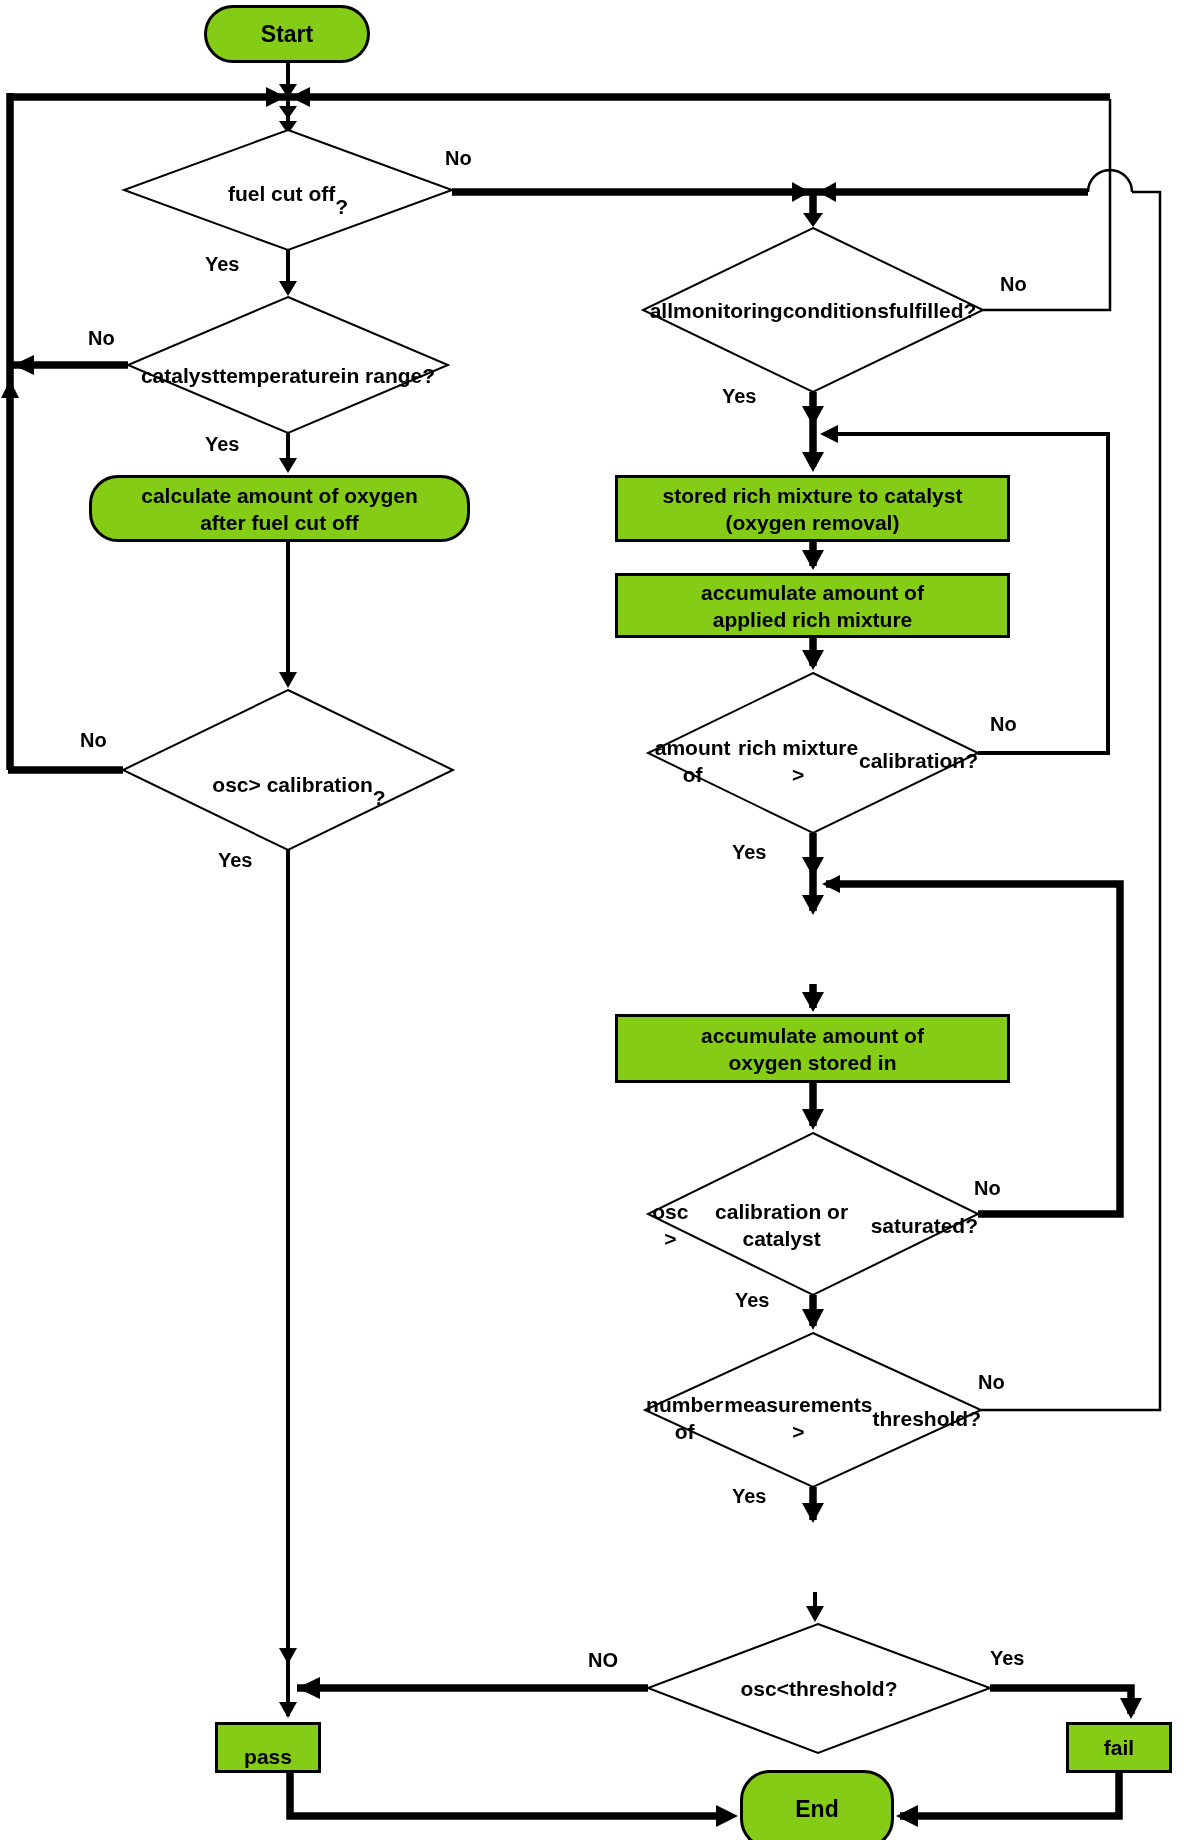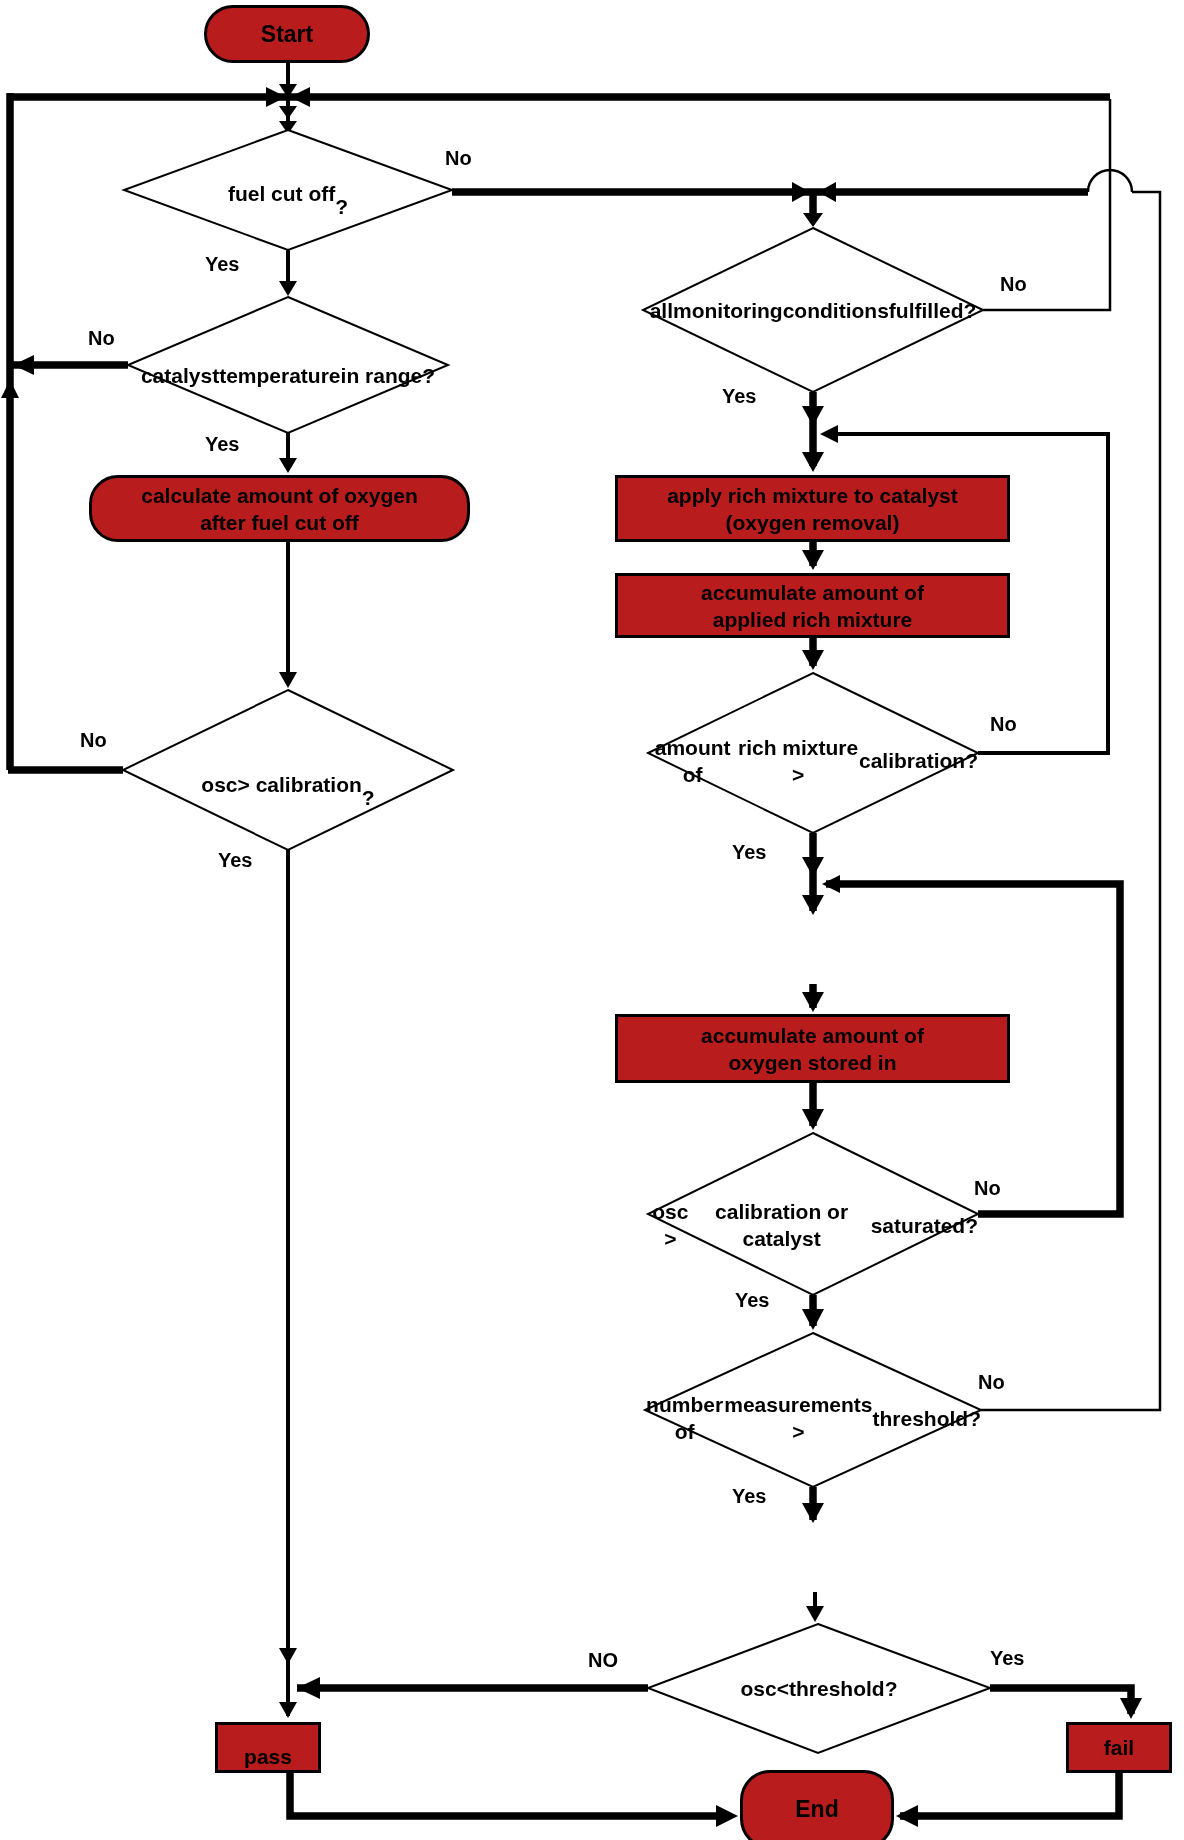--- a/index.html
+++ b/index.html
@@ -1,19 +1,19 @@
 <!DOCTYPE html>
 <html><head>
 <meta charset="utf-8">
 <style>
   html,body{margin:0;padding:0;background:#ffffff;}
   #stage{position:relative;width:1184px;height:1840px;background:#fff;
          font-family:"Liberation Sans",sans-serif;color:#000;overflow:hidden;}
   svg.wires{position:absolute;left:0;top:0;}
-  .node{position:absolute;box-sizing:border-box;border:3px solid #000;background:#b91c1c;
+  .node{position:absolute;box-sizing:border-box;border:3px solid #000;background:#84cc16;
         display:flex;flex-direction:column;align-items:center;justify-content:center;
         text-align:center;font-weight:700;font-size:21px;line-height:27px;}
   .capsule{border-radius:30px;font-size:23px;}
   .dtext{position:absolute;box-sizing:border-box;display:flex;flex-direction:row;
          align-items:center;justify-content:center;text-align:center;
          font-weight:700;font-size:21px;line-height:27px;}
   .lbl{position:absolute;font-weight:700;font-size:20px;line-height:24px;white-space:nowrap;}
   .gapq{margin-top:26px;}
   .ln{stroke:#000;fill:none;}
   .t8{stroke-width:7.5px;}
@@ -112,21 +112,21 @@
   <div class="node capsule" style="left:204px;top:5px;width:166px;height:58px;">
     <div>Start</div>
   </div>
 
   <div class="node" style="left:89px;top:475px;width:381px;height:67px;border-radius:29px;">
     <div>calculate amount of oxygen</div>
     <div>after fuel cut off</div>
   </div>
 
   <div class="node" style="left:615px;top:475px;width:395px;height:67px;">
-    <div>apply rich mixture to catalyst</div>
+    <div>stored rich mixture to catalyst</div>
     <div>(oxygen removal)</div>
   </div>
 
   <div class="node" style="left:615px;top:573px;width:395px;height:65px;">
     <div>accumulate amount of</div>
     <div>applied rich mixture</div>
   </div>
 
 
   <div class="node" style="left:615px;top:1014px;width:395px;height:69px;">
@@ -152,21 +152,21 @@
     <div class="gapq">?</div>
   </div>
 
   <div class="dtext" style="left:128px;top:297px;width:320px;height:136px;padding-top:20px;">
     <div>catalyst</div>
     <div>temperature</div>
     <div>in range</div>
     <div>?</div>
   </div>
 
-  <div class="dtext" style="left:123px;top:690px;width:330px;height:160px;padding-top:28px;">
+  <div class="dtext" style="left:134px;top:690px;width:330px;height:160px;padding-top:28px;">
     <div>osc&gt; calibration</div>
     <div class="gapq">?</div>
   </div>
 
   <div class="dtext" style="left:643px;top:228px;width:340px;height:164px;">
     <div>all</div>
     <div>monitoring</div>
     <div>conditions</div>
     <div>fulfilled</div>
     <div>?</div>

